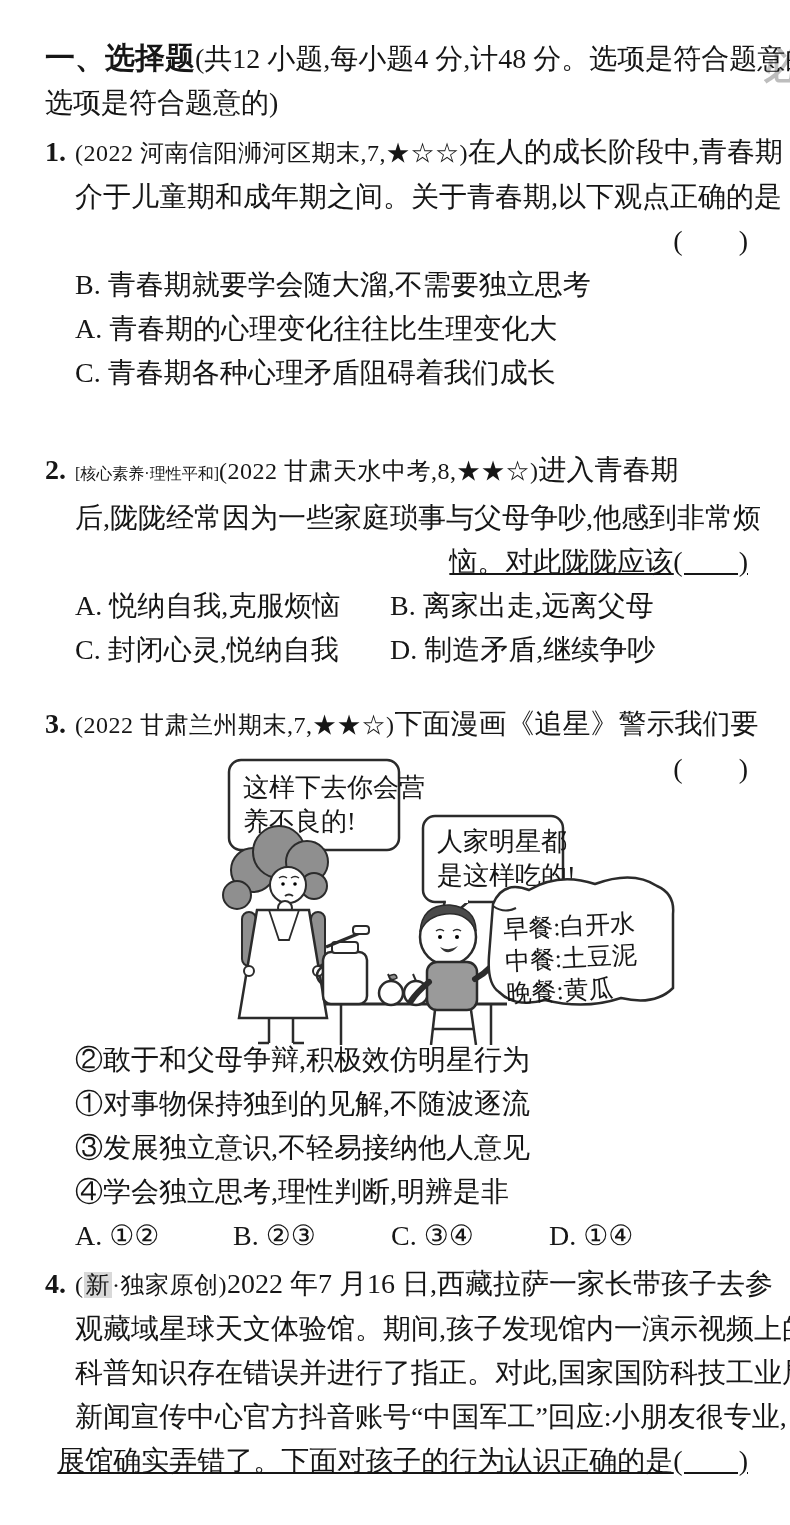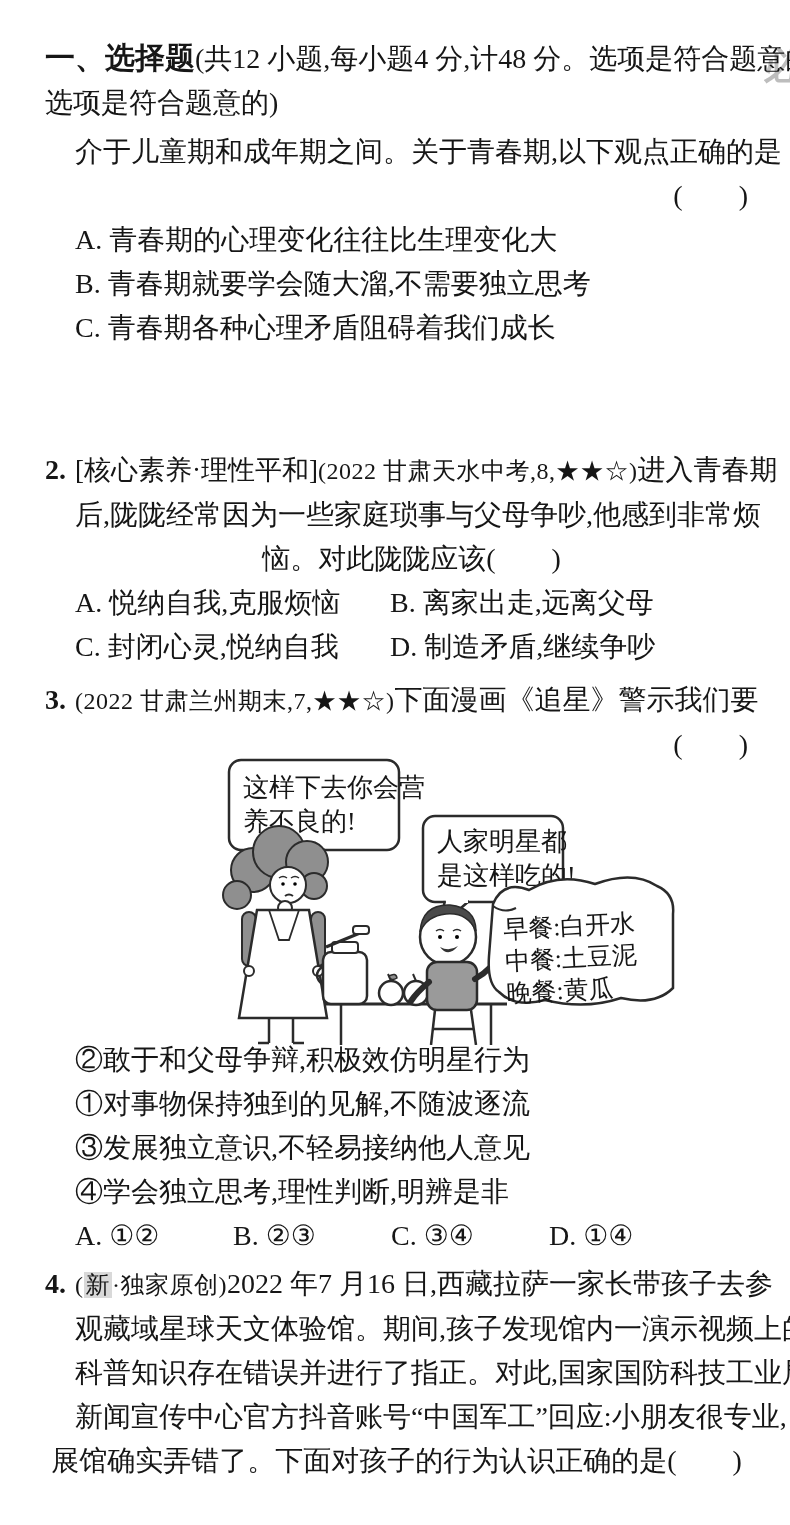--- a/index.html
+++ b/index.html
@@ -3,25 +3,25 @@
 <meta charset="utf-8">
 <style>
   html,body{margin:0;padding:0;background:#fff;}
   #page{position:relative;width:790px;height:1525px;background:#ffffff;overflow:hidden;
         font-family:"Liberation Serif","DejaVu Serif",serif;color:#161616;}
   .sec{position:absolute;left:45px;width:713px;font-size:28px;line-height:44px;}
   .line{white-space:nowrap;}
   .qnum{font-weight:bold;display:inline-block;width:30px;}
   .indent{padding-left:30px;}
   .source{font-size:24px;letter-spacing:.5px;}
-  .tag{font-size:27px;}
+  .tag{font-size:16px;}
   .title{font-family:Liberation Sans, sans-serif;font-weight:bold;font-size:30px;}
   .bracket-line{text-align:right;}
   .brk{margin-right:10px;white-space:pre;}
-  .flexline{display:flex;justify-content:center;}
+  .flexline{display:flex;justify-content:flex-end;text-decoration:underline;}
   .opt2col{display:grid;grid-template-columns:315px auto;padding-left:30px;}
   .optrow{display:flex;padding-left:30px;align-items:flex-end;}
   .optrow span{width:158px;}
   .hl{background:#d9d9d9;padding:0 2px;}
   .edge{position:absolute;left:764px;top:42px;width:26px;height:44px;overflow:hidden;
         color:#bdbdbd;font-size:36px;font-weight:bold;
         font-family:"Liberation Sans","DejaVu Sans",sans-serif;}
   #comic{position:absolute;left:195px;top:752px;width:485px;height:293px;}
   svg text{font-family:"Liberation Serif","DejaVu Serif",serif;fill:#161616;}
 </style>
@@ -31,45 +31,46 @@
 <div id="page">
 
   <div class="edge">必</div>
 
   <div class="sec" style="top:36px">
     <div class="line"><span class="title">一、选择题</span><span>(共12 小题,每小题4 分,计48 分。选项是符合题意的</span></div>
     <div class="line">选项是符合题意的)</div>
   </div>
 
   <div class="sec" style="top:130px">
+    <div class="line"><span class="qnum">1.</span><span class="source">(2022 河南信阳浉河区期末,7,★☆☆)</span><span>在人的成长阶段中,青春期</span></div>
     <div class="line indent">介于儿童期和成年期之间。关于青春期,以下观点正确的是</div>
     <div class="line bracket-line"><span class="brk">(　　)</span></div>
+    <div class="line indent">B. 青春期就要学会随大溜,不需要独立思考</div>
     <div class="line indent">A. 青春期的心理变化往往比生理变化大</div>
-    <div class="line indent">B. 青春期就要学会随大溜,不需要独立思考</div>
     <div class="line indent">C. 青春期各种心理矛盾阻碍着我们成长</div>
   </div>
 
   <div class="sec" style="top:448px">
     <div class="line"><span class="qnum">2.</span><span class="tag">[核心素养·理性平和]</span><span class="source">(2022 甘肃天水中考,8,★★☆)</span><span>进入青春期</span></div>
     <div class="line indent">后,陇陇经常因为一些家庭琐事与父母争吵,他感到非常烦</div>
     <div class="flexline indent">
         <span>恼。对此陇陇应该</span>
         <span class="brk">(　　)</span>
       </div>
     <div class="opt2col">
         <span>A. 悦纳自我,克服烦恼</span>
         <span>B. 离家出走,远离父母</span>
       </div>
     <div class="opt2col">
         <span>C. 封闭心灵,悦纳自我</span>
         <span>D. 制造矛盾,继续争吵</span>
       </div>
   </div>
 
-  <div class="sec" style="top:678px">
+  <div class="sec" style="top:702px">
     <div class="line"><span class="qnum">3.</span><span class="source">(2022 甘肃兰州期末,7,★★☆)</span><span>下面漫画《追星》警示我们要</span></div>
     <div class="line bracket-line"><span class="brk">(　　)</span></div>
   </div>
 
   <div id="comic">
     <svg viewBox="0 0 485 293" width="485" height="293">
 
       <g>
         <rect x="34" y="8" width="170" height="90" rx="12" fill="#fff" stroke="#2b2b2b" stroke-width="2.5"></rect>
         <path d="M98,97 L112,126 L130,97" fill="#fff" stroke="#2b2b2b" stroke-width="2.5" stroke-linejoin="round"></path>

